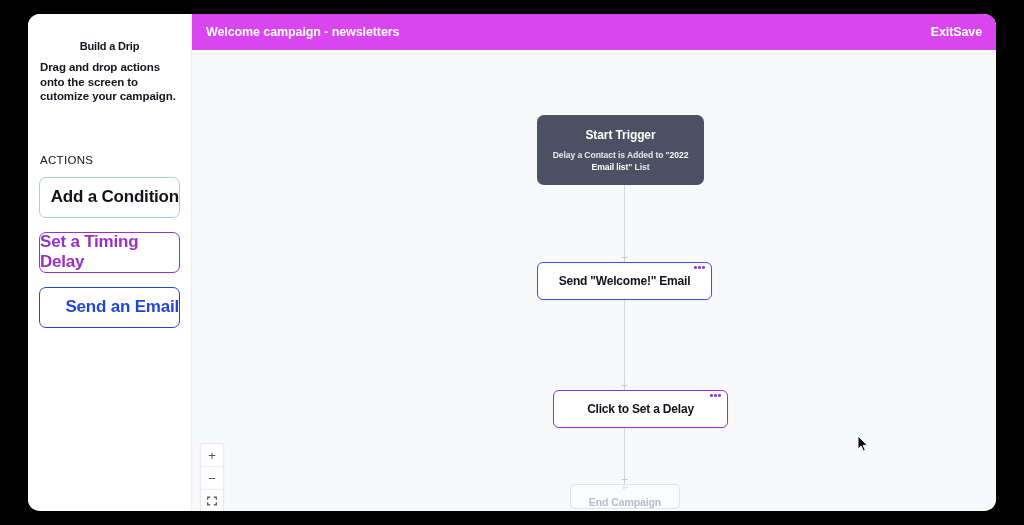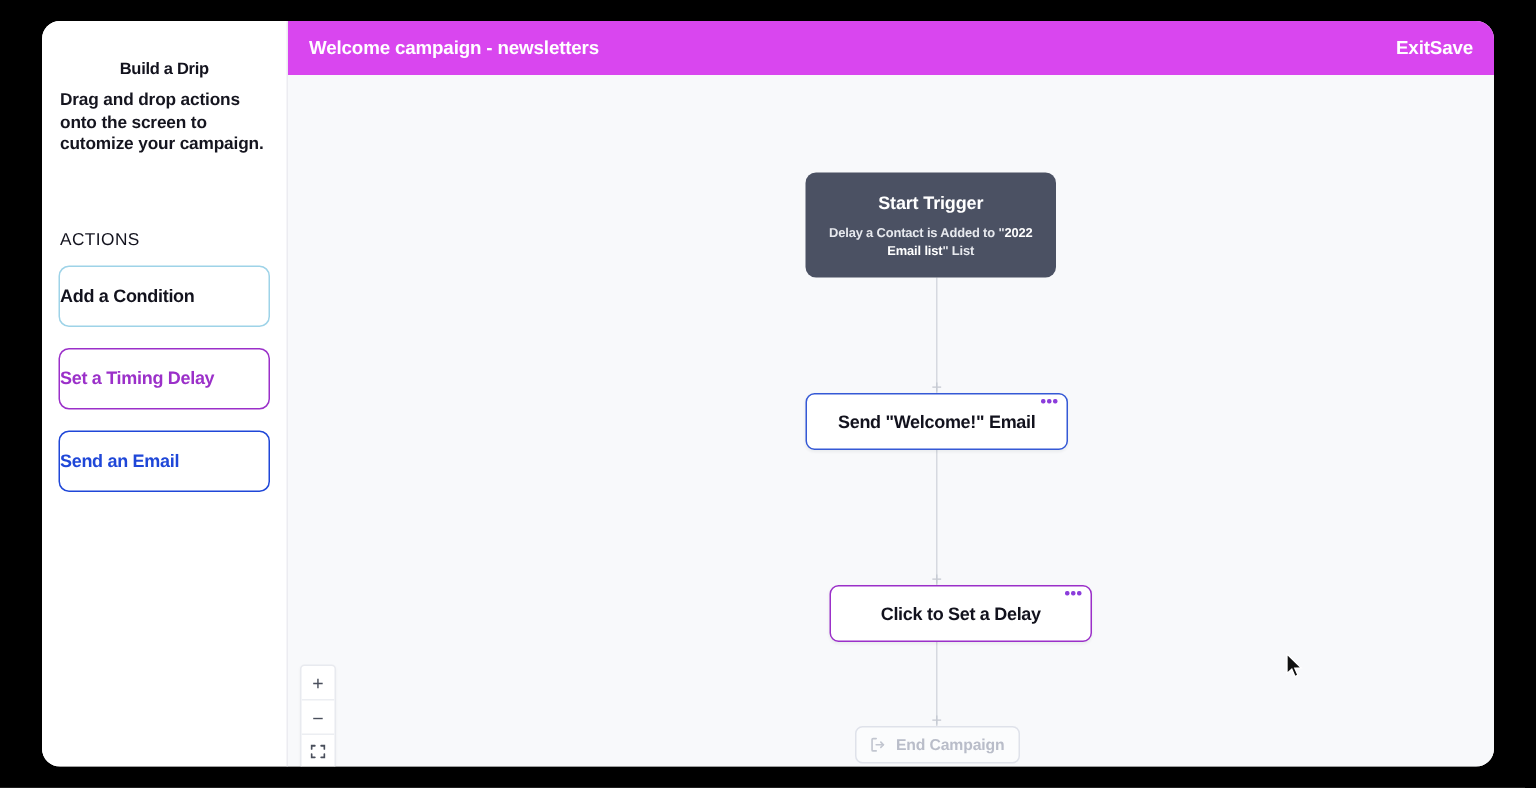--- a/index.html
+++ b/index.html
@@ -71,25 +71,25 @@
     color: #12121d;
     letter-spacing: 0.3px;
     margin-top: 50px;
     margin-bottom: 11px;
     padding-left: 1px;
   }
 
   .action-btn {
     display: flex;
     align-items: center;
-    justify-content: flex-start;
+    justify-content: flex-end;
     height: 41px;
     border-radius: 7px;
     background: #ffffff;
-    font-size: 12px;
+    font-size: 17px;
     font-weight: bold;
     letter-spacing: -0.2px;
     margin-bottom: 14px;
     box-sizing: border-box;
     cursor: pointer;
     user-select: none;
   }
   .action-btn.condition { border: 1.6px solid #9ed3e8; color: #12121d; }
   .action-btn.delay     { border: 1.6px solid #9b30c9; color: #9b30c9; }
   .action-btn.email     { border: 1.6px solid #1f47d8; color: #1f47d8; }
@@ -221,20 +221,21 @@
     display: flex;
     align-items: center;
     justify-content: center;
     gap: 6px;
     color: #b9bdc9;
     font-size: 10.5px;
     font-weight: bold;
     letter-spacing: -0.1px;
     cursor: pointer;
     user-select: none;
+    flex-direction: column;
   }
   .end-icon { display: block; }
 
   
   .connector {
     position: absolute;
     left: 432px;
     width: 1px;
     background: #d6d9e0;
   }

